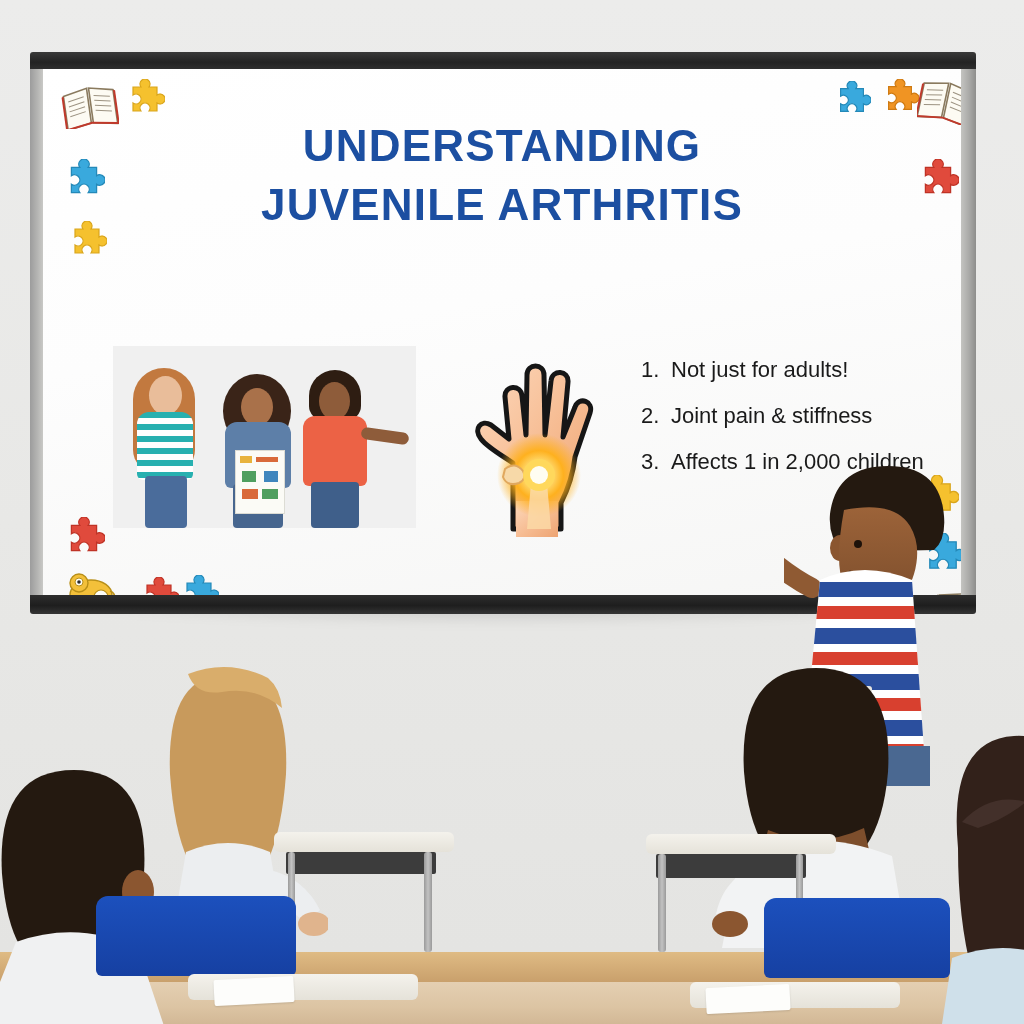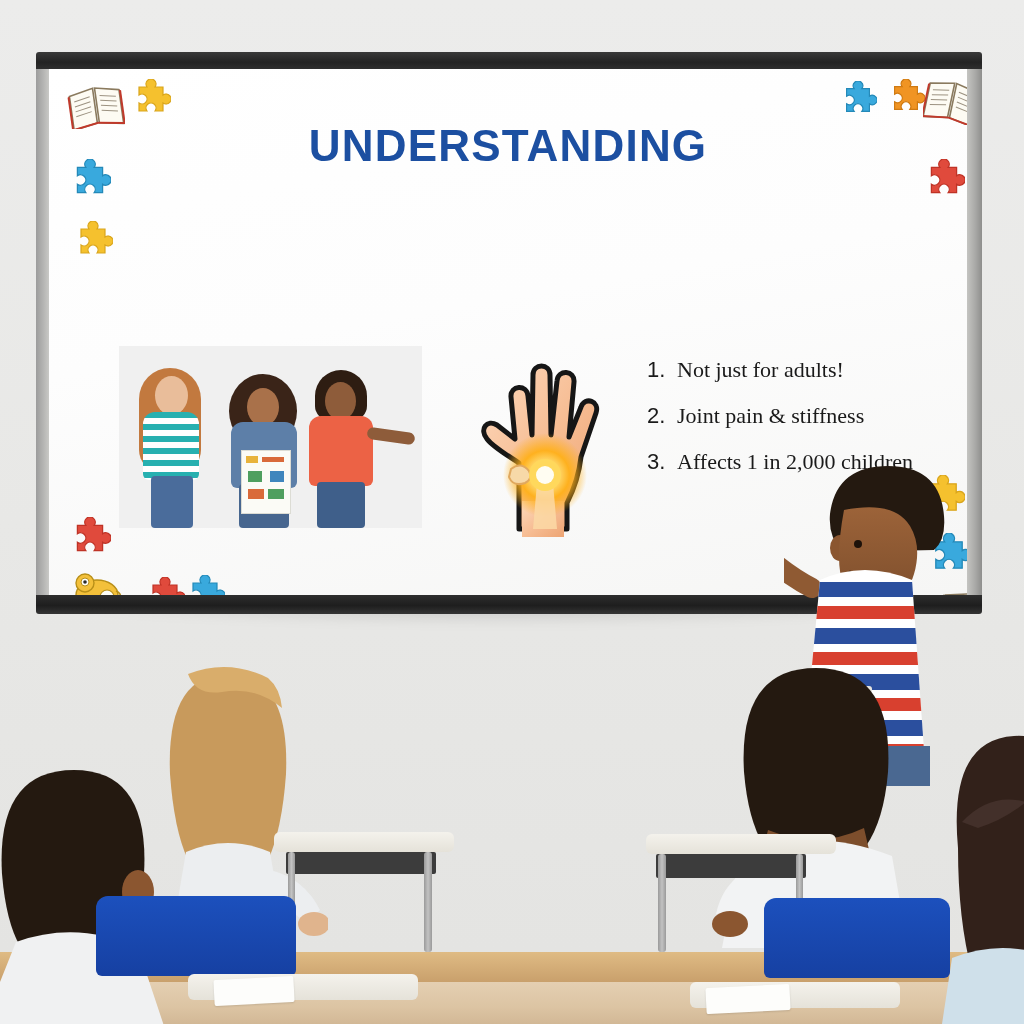--- a/index.html
+++ b/index.html
@@ -21,21 +21,21 @@
     background:linear-gradient(180deg,#dcb landscape 0%,#cda772 100%);
     background:linear-gradient(180deg,#dfbb84 0%,#c9a06c 100%);
   }
   .floor{
     position:absolute;left:0;top:982px;width:1024px;height:42px;
     background:linear-gradient(180deg,#e4cfb2 0%,#dcc4a3 60%,#d2b896 100%);
   }
 
   
   #whiteboard{
-    position:absolute;left:36px;top:52px;width:946px;height:562px;
+    position:absolute;left:30px;top:52px;width:946px;height:562px;
   }
   .wb-frame-top{
     position:absolute;left:0;top:0;width:946px;height:17px;
     background:linear-gradient(180deg,#3a3a3a 0%,#232323 60%,#2e2e2e 100%);
     border-radius:3px 3px 0 0;
   }
   .wb-frame-bottom{
     position:absolute;left:0;bottom:0;width:946px;height:19px;
     background:linear-gradient(180deg,#2e2e2e 0%,#1e1e1e 55%,#343434 100%);
     border-radius:0 0 3px 3px;
@@ -102,21 +102,21 @@
 
   
   .hand-figure{position:absolute;left:418px;top:282px;width:152px;height:200px;}
 
   .fact-list{
     position:absolute;left:598px;top:290px;width:350px;
     color:#1a1a1a;font-size:22px;line-height:1.0;
   }
   .fact-item{display:flex;align-items:flex-start;margin-bottom:24px;}
   .fact-num{width:30px;flex:0 0 30px;}
-  .fact-text{flex:1;white-space:nowrap;font-family:Liberation Serif, serif;}
+  .fact-text{flex:1;white-space:nowrap;}
 
   
   .decor{position:absolute;}
 
   
   .boy-pointer{position:absolute;left:784px;top:456px;width:186px;height:330px;}
   .student{position:absolute;}
 
   .desk{position:absolute;}
   .desk-top{position:absolute;background:linear-gradient(180deg,#f4f2ec 0%,#e5e2d9 100%);border-radius:6px;}
@@ -253,20 +253,21 @@
           <line x1="34" y1="13" x2="50" y2="16"></line>
             <line x1="34" y1="18" x2="50" y2="21"></line>
           <line x1="34" y1="23" x2="50" y2="26"></line>
             <line x1="34" y1="28" x2="50" y2="31"></line>
         </g>
       </g>
     </svg>
 
     <div class="slide-title">
       <span class="ln">UNDERSTANDING</span>
+      <span class="ln">JUVENILE ARTHRITIS</span>
     </div>
 
     <div class="kids-photo">
       <div class="kp-bg"></div>
       <div class="k1-hair"></div>
         <div class="k1-head"></div>
         <div class="k1-top"></div>
         <div class="k1-legs"></div>
       <div class="k2-hair"></div>
         <div class="k2-head"></div>

